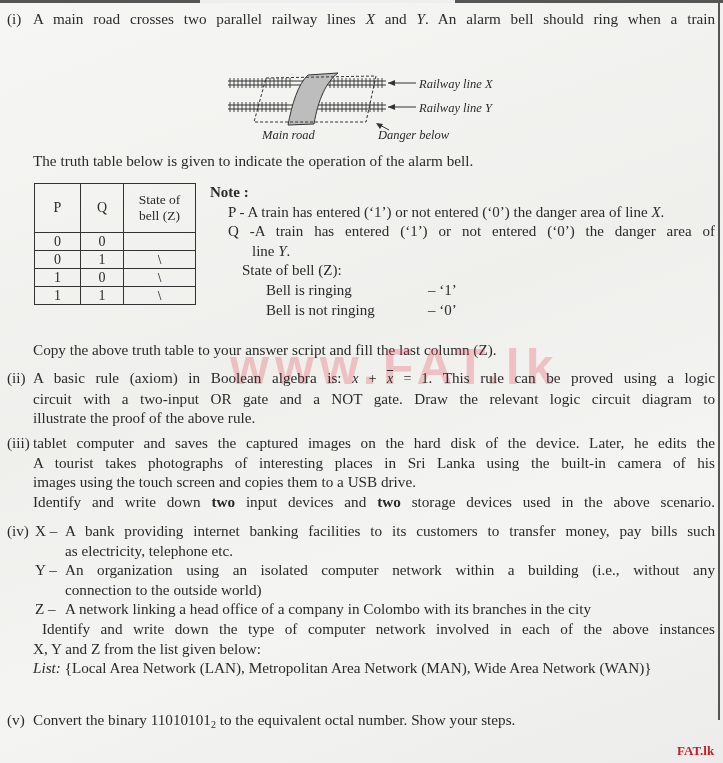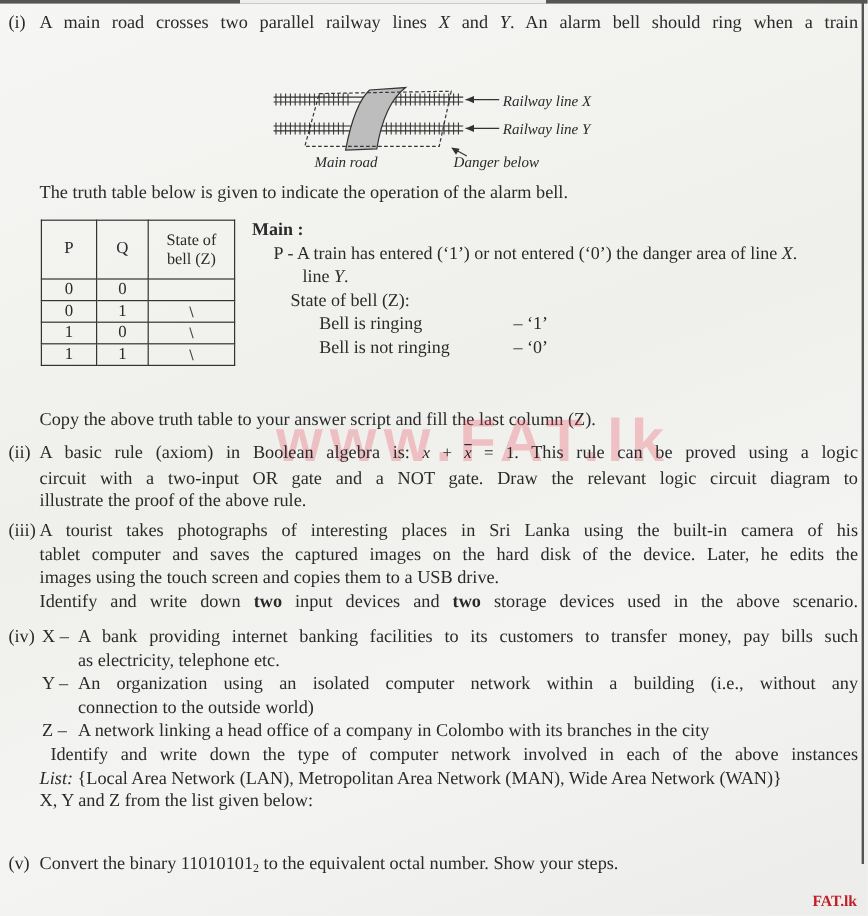--- a/index.html
+++ b/index.html
@@ -142,25 +142,26 @@
     </tr>
     <tr>
       <td>1</td>
       <td>1</td>
       <td class="pen">\</td>
     </tr>
   </tbody>
     </table>
 
   <div class="note">
-    <div style="font-weight:bold;">Main :</div>
+    <div style="font-weight:bold;">Note :</div>
     <div style="padding-left:18px; white-space:nowrap;">
       <span>P -  A train has entered (‘1’) or not entered (‘0’) the danger area of line</span> <i>X</i>.
     </div>
     <div style="padding-left:18px;">
+      <span class="just">Q -A train has entered (‘1’) or not entered (‘0’) the danger area of</span>
       <span style="padding-left:24px;">line</span> <i>Y</i>.
     </div>
     <div style="padding-left:32px;">State of bell (Z):</div>
     <div style="padding-left:56px; position:relative;">
       <span>Bell is ringing</span>
       <span style="position:absolute; left:218px;">– ‘1’</span>
     </div>
     <div style="padding-left:56px; position:relative;">
       <span>Bell is not ringing</span>
       <span style="position:absolute; left:218px;">– ‘0’</span>
@@ -183,22 +184,22 @@
         <span style="font-size:14px;"><i>x</i><span> + </span><i class="overbar">x</i><span> = 1</span></span><span>. This rule can be proved using a logic</span>
       </span>
       <span class="just">circuit with a two-input OR gate and a NOT gate. Draw the relevant logic circuit diagram to</span>
       <span class="line">illustrate the proof of the above rule.</span>
     </div>
   </div>
 
   <div class="block" style="top:433px;">
     <span class="qnum">(iii)</span>
     <div class="para">
+      <span class="just">tablet computer and saves the captured images on the hard disk of the device. Later, he edits the</span>
       <span class="just">A tourist takes photographs of interesting places in Sri Lanka using the built-in camera of his</span>
-      <span class="just">tablet computer and saves the captured images on the hard disk of the device. Later, he edits the</span>
       <span class="line">images using the touch screen and copies them to a USB drive.</span>
       <span class="just">
         <span>Identify and write down</span>
         <b>two</b>
         <span>input devices and</span>
         <b>two</b>
         <span>storage devices used in the above scenario.</span>
       </span>
     </div>
   </div>
@@ -216,25 +217,25 @@
         <span class="just">An organization using an isolated computer network within a building (i.e., without any</span>
         <span class="line">connection to the outside world)</span>
       </div>
       <div style="position:relative; padding-left:33px; margin-left:-1px;">
         <span style="position:absolute; left:3px;">Z –</span>
         <span class="line">A network linking a head office of a company in Colombo with its branches in the city</span>
       </div>
       <div style="padding-left:9px;">
         <span class="just">Identify and write down the type of computer network involved in each of the above instances</span>
       </div>
+      <span class="line">X, Y and Z from the list given below:</span>
       <span class="line">
         <i>List:</i>
         <span>{Local Area Network (LAN), Metropolitan Area Network (MAN), Wide Area Network (WAN)}</span>
       </span>
-      <span class="line">X, Y and Z from the list given below:</span>
     </div>
   </div>
 
   <div class="block" style="top:710px;">
     <span class="qnum">(v)</span>
     <div class="para">
       <span class="line">
         <span>Convert the binary</span>
         <span>11010101</span><span class="sub">2</span>
         <span>to the equivalent octal number. Show your steps.</span>

